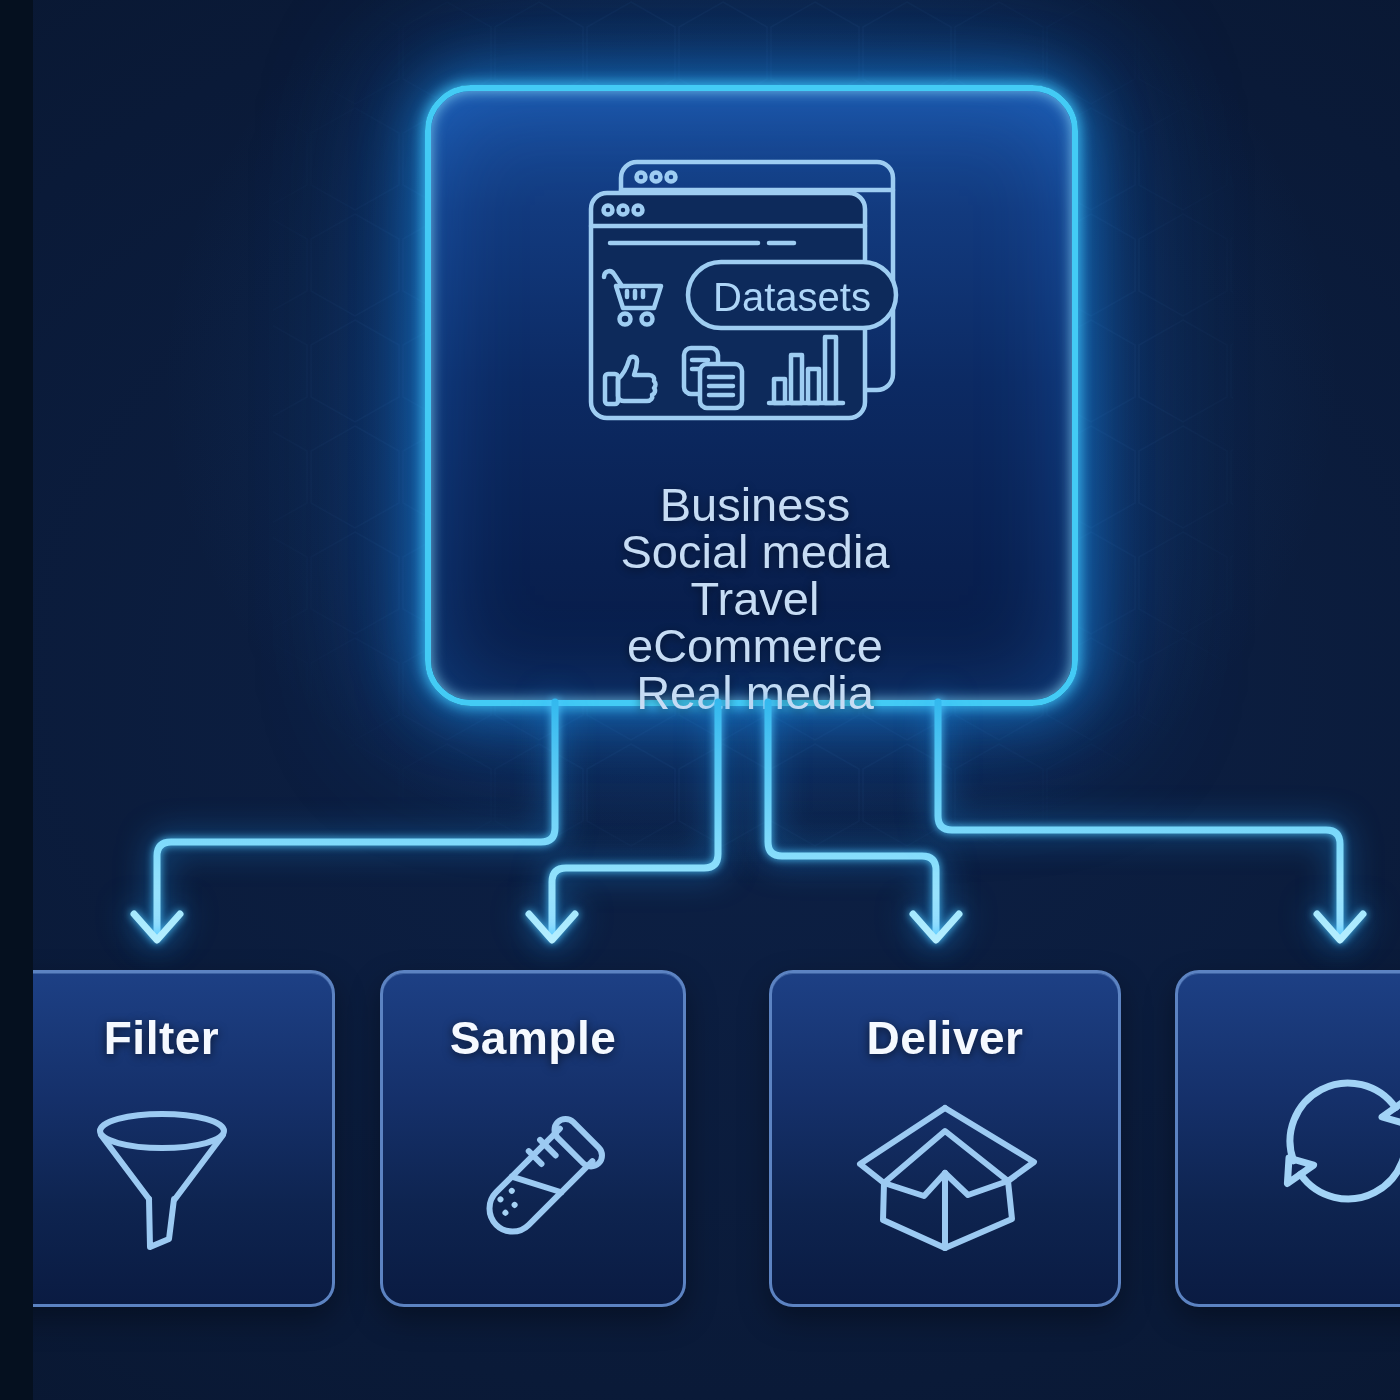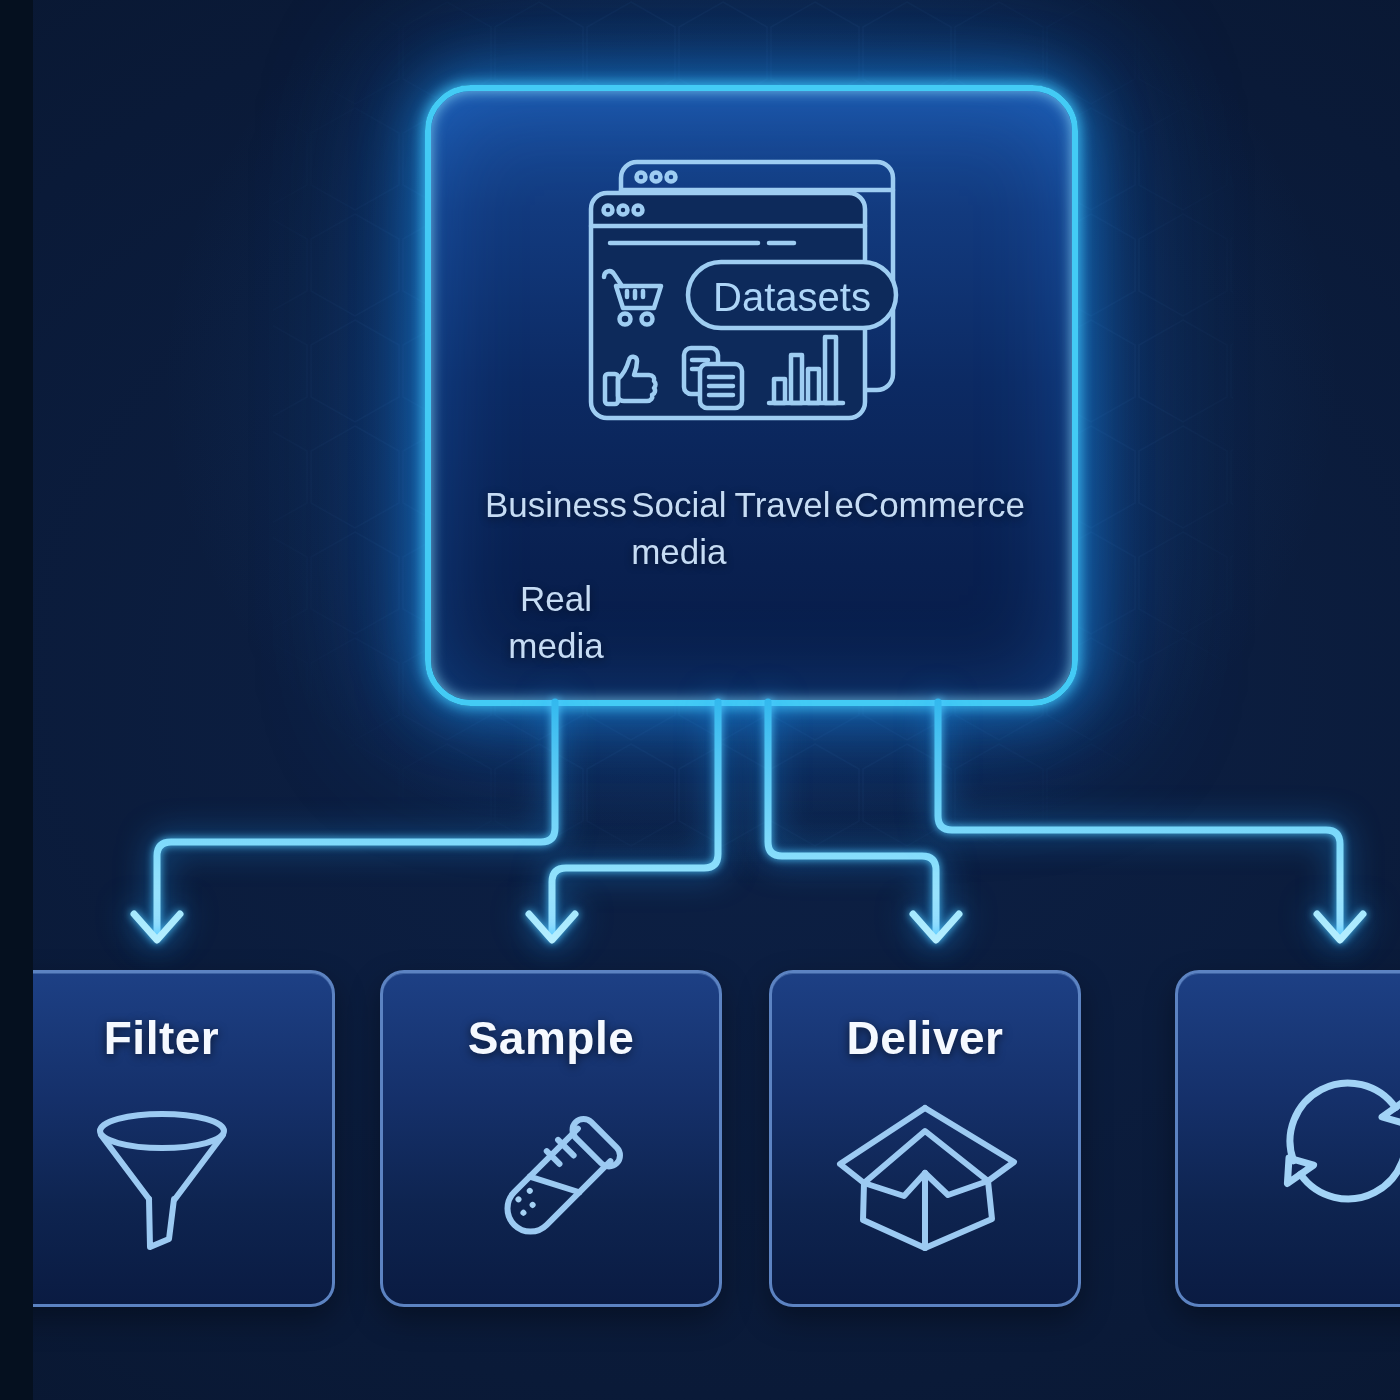--- a/index.html
+++ b/index.html
@@ -26,22 +26,22 @@
       0 0 130px 34px rgba(18,110,220,.35),
       inset 0 0 14px rgba(140,225,255,.8),
       inset 0 0 95px rgba(35,140,255,.33);
   }
   #browser-icon{left:555px;top:158px;}
   #browser-icon .stroke{fill:none;stroke:#9ecdf2;stroke-width:4.5;stroke-linecap:round;stroke-linejoin:round;}
   #browser-icon .fill{fill:#0d2a5b;stroke:#9ecdf2;stroke-width:4.5;stroke-linejoin:round;}
   #browser-icon text{fill:#aed6f8;font-size:40px;font-family:"Liberation Sans","DejaVu Sans",sans-serif;}
   #dataset-categories{
     left:452px;top:481px;width:540px;
-    display:grid;grid-template-columns:1fr 1fr 1fr 1fr;
-    color:#c6dcf4;font-size:35px;font-weight:500;line-height:47px;text-align:center;
+    display:grid;grid-template-columns:1fr;
+    color:#c6dcf4;font-size:47px;font-weight:500;line-height:47px;text-align:center;
     text-shadow:0 2px 8px rgba(0,0,0,.45);
   }
   
   #connector-lines{left:0;top:0;pointer-events:none;}
   #connector-lines path{
     fill:none;stroke:url(#line-grad);stroke-width:7;stroke-linecap:round;stroke-linejoin:round;
     filter:drop-shadow(0 0 4px rgba(80,200,255,.95)) drop-shadow(0 0 16px rgba(28,160,255,.6));
   }
   
   .step-card{
@@ -171,37 +171,37 @@
   <div class="step-card" style="left:-45px;width:347px;">
     <div class="step-label">Filter</div>
     <svg class="step-icon" style="top:128px;" width="150" height="160" viewBox="0 0 150 160">
       <ellipse class="s" cx="75" cy="30" rx="62" ry="17"></ellipse>
       <path class="s" d="M14 34 L62 98"></path>
       <path class="s" d="M136 34 L88 98"></path>
       <path class="s" d="M62 98 L63 146 L82 138 L87 98"></path>
     </svg>
   </div>
 
-  <div class="step-card" style="left:347px;width:342px;">
+  <div class="step-card" style="left:347px;width:306px;">
     <div class="step-label">Sample</div>
     <svg class="step-icon" style="top:130px;" width="160" height="170" viewBox="0 0 160 170">
       <g transform="rotate(45 80 85)">
         <path class="s" d="M57 24 L57 114 A23 23 0 0 0 103 114 L103 24"></path>
         <rect class="s" x="51" y="10" width="58" height="22" rx="11"></rect>
         <path class="s" d="M51 46 H73 M51 62 H69"></path>
         <path class="s" d="M57 92 L103 68"></path>
         <circle cx="67" cy="102" r="3" fill="#a5d2f5"></circle>
         <circle cx="79" cy="110" r="3" fill="#a5d2f5"></circle>
         <circle cx="65" cy="116" r="3" fill="#a5d2f5"></circle>
         <circle cx="78" cy="122" r="3" fill="#a5d2f5"></circle>
       </g>
     </svg>
   </div>
 
-  <div class="step-card" style="left:736px;width:312px;">
+  <div class="step-card" style="left:736px;width:352px;">
     <div class="step-label">Deliver</div>
     <svg class="step-icon" style="top:118px;" width="190" height="170" viewBox="0 0 190 170">
       <path class="s" d="M95 17 L10 73 L34 92"></path>
       <path class="s" d="M95 17 L184 71 L158 90"></path>
       <path class="s" d="M34 92 L95 40 L158 90"></path>
       <path class="s" d="M34 92 L74 105 L95 82"></path>
       <path class="s" d="M158 90 L118 104 L95 82"></path>
       <path class="s" d="M34 92 L33 129 L95 157 L162 128 L158 90"></path>
       <path class="s" d="M95 82 L95 157"></path>
     </svg>

